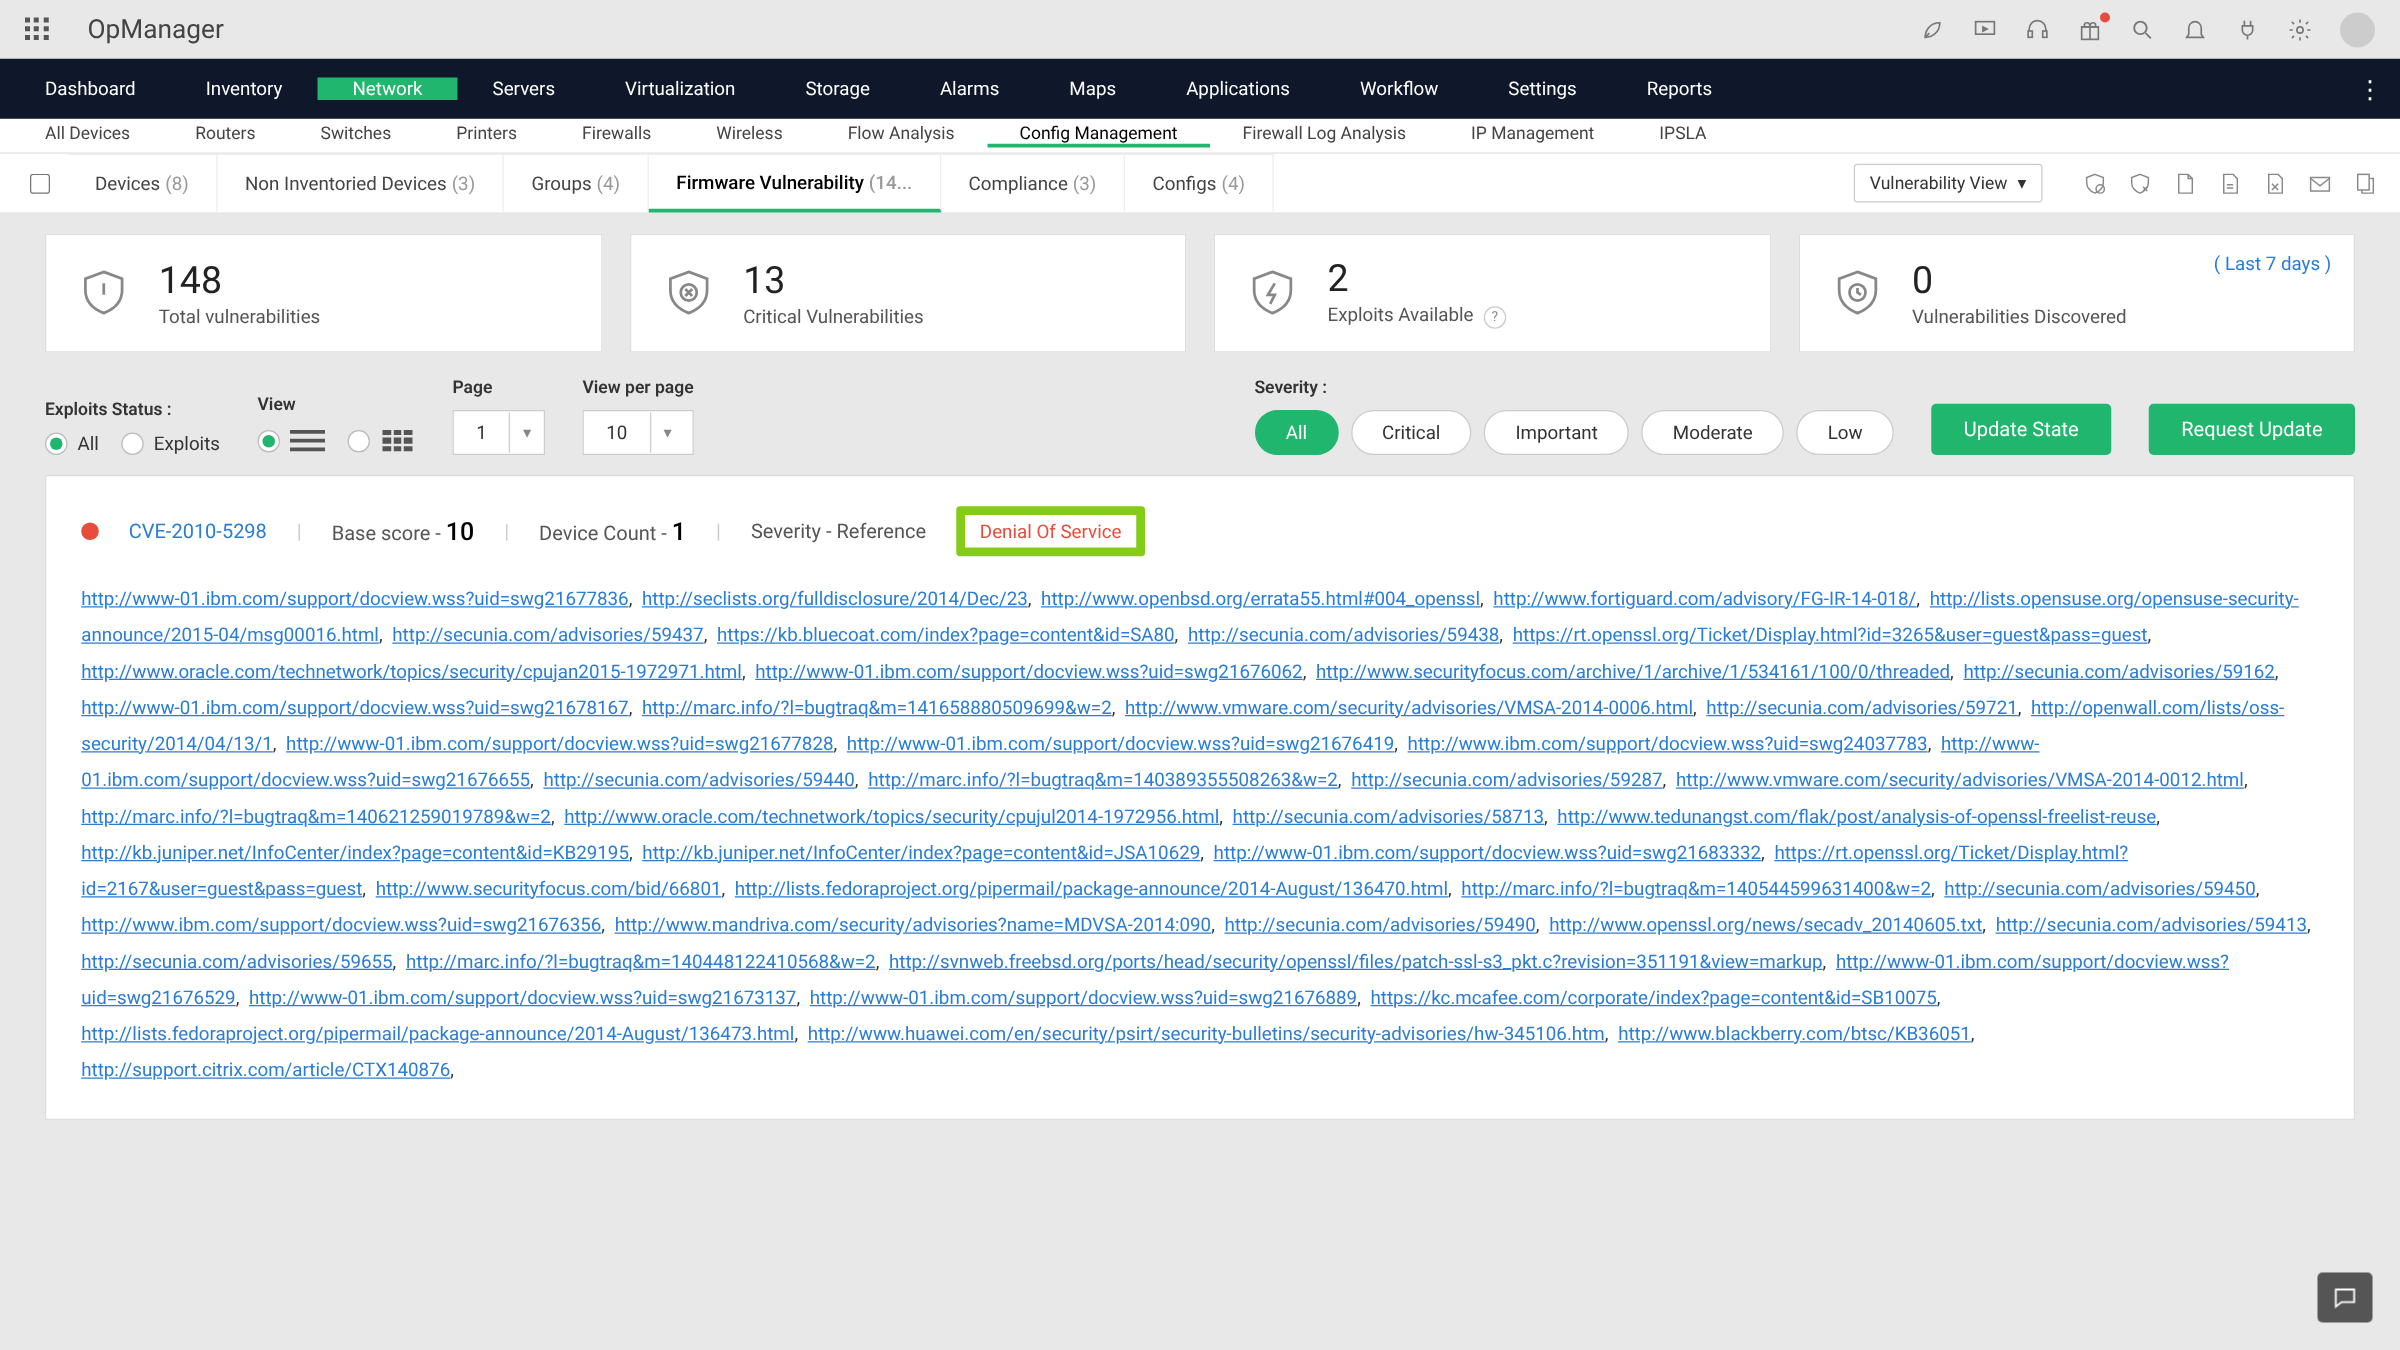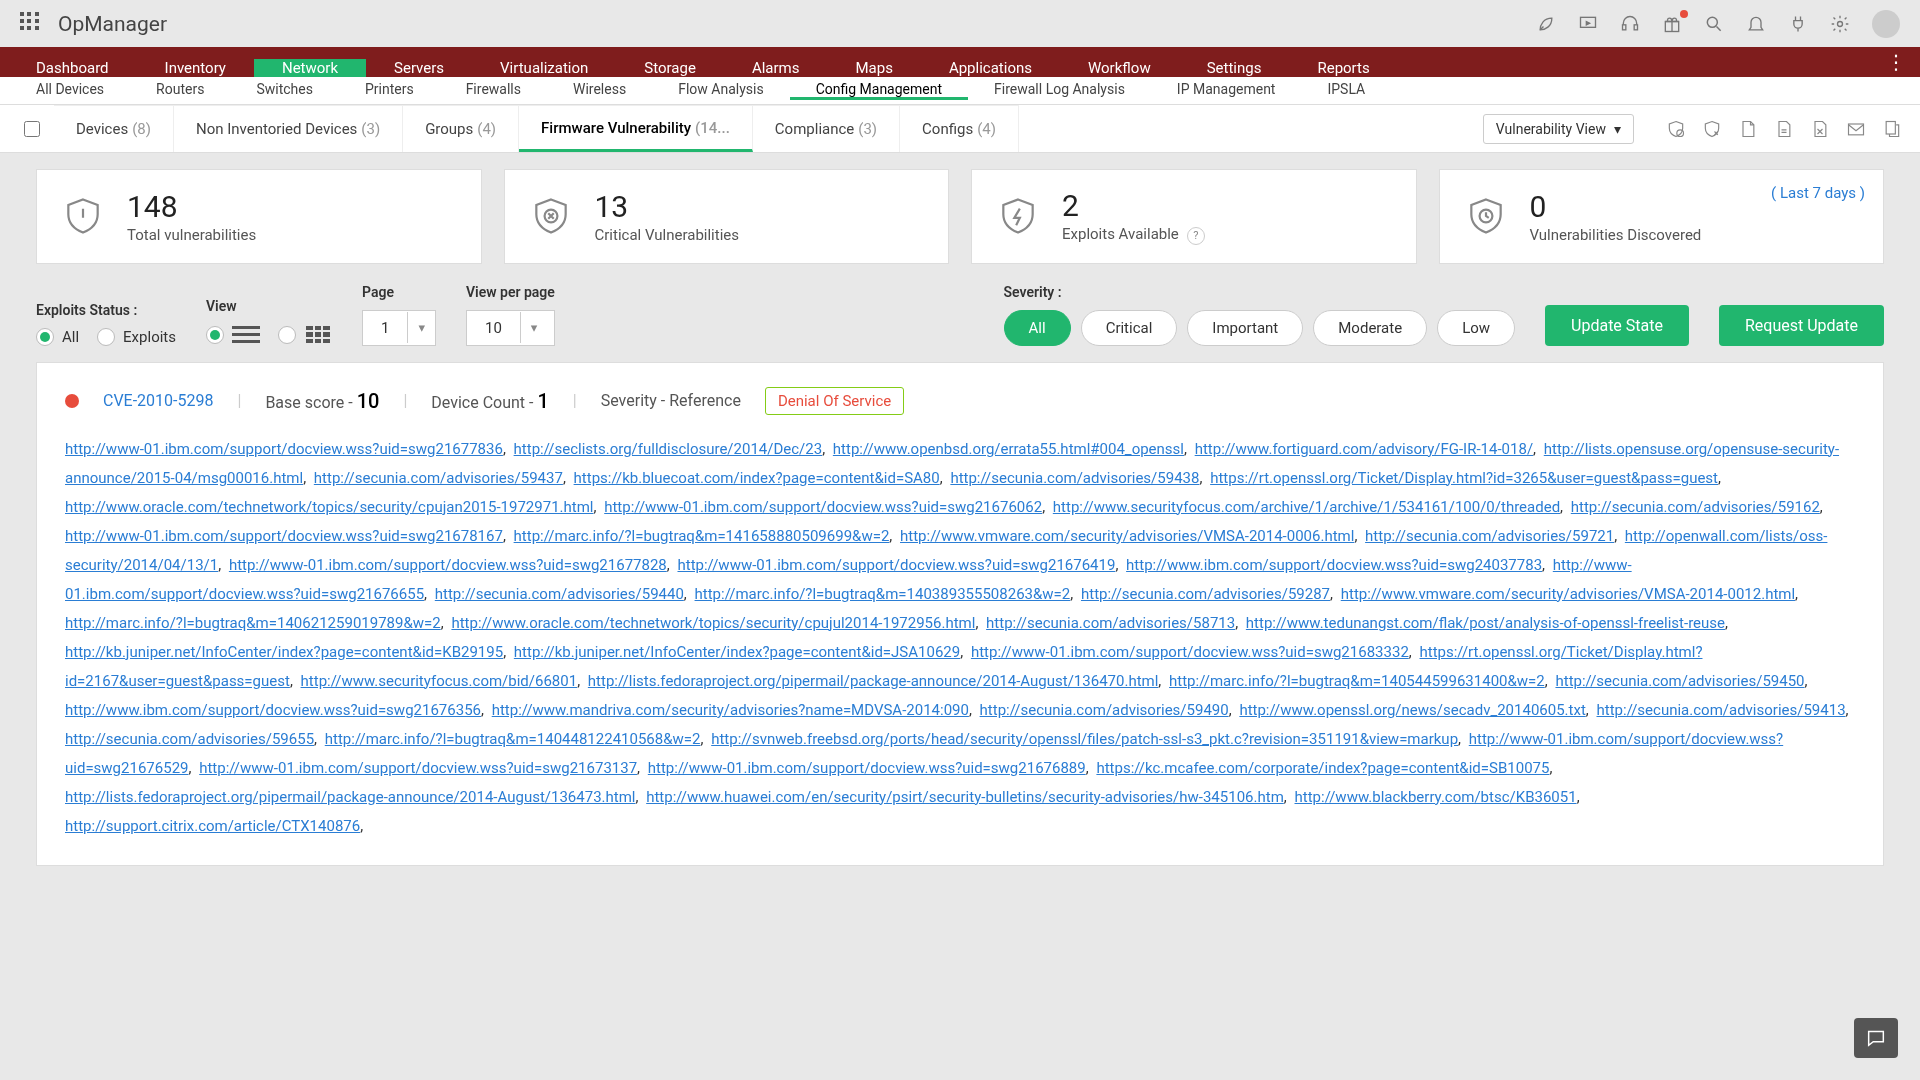--- a/index.html
+++ b/index.html
@@ -1,27 +1,27 @@
 <!DOCTYPE html>
 <html><head>
 <meta charset="utf-8">
 <style>
 *{box-sizing:border-box;margin:0;padding:0;font-family:-apple-system,BlinkMacSystemFont,"Segoe UI",Roboto,Arial,sans-serif}
 body{background:#e8e8e8;color:#333;font-size:13px;width:1920px;height:1080px;overflow:hidden;transform-origin:top left}
 a{text-decoration:none}
 .topbar{height:47px;background:#e8e8e8;display:flex;align-items:center;padding:0 20px;justify-content:space-between}
-.topbar-left{display:flex;align-items:flex-start;gap:18px}
+.topbar-left{display:flex;align-items:center;gap:30px}
 .apps-grid{width:20px;height:20px;display:grid;grid-template-columns:repeat(3,1fr);grid-template-rows:repeat(3,1fr);gap:2px}
 .apps-grid span{background:#555;width:4px;height:4px}
 .brand{font-size:21px;font-weight:400;color:#444}
 .topbar-right{display:flex;align-items:center;gap:22px;color:#888}
 .topbar-right .ticon{width:20px;height:20px;cursor:pointer;color:#777;position:relative}
 .topbar-right .badge{position:absolute;top:-4px;right:-6px;background:#e74c3c;width:8px;height:8px;border-radius:50%}
 .avatar-circle{width:28px;height:28px;border-radius:50%;background:#ccc}
-.mainnav{height:30px;background:#7f1d1d;display:flex;align-items:flex-end;padding-left:8px;position:relative}
+.mainnav{height:48px;background:#0f172a;display:flex;align-items:center;padding-left:8px;position:relative}
 .mainnav .navitem{color:#fff;padding:0 28px;display:flex;align-items:center;font-size:15px;cursor:pointer}
 .mainnav .navitem.active{background:#21b66e}
 .mainnav .dots{position:absolute;right:14px;top:0;bottom:0;display:flex;align-items:center;color:#fff;font-size:20px;cursor:pointer}
 .subnav{height:28px;background:#fff;border-bottom:1px solid #ddd;display:flex;align-items:center;padding-left:10px}
 .subnav .subitem{padding:0 26px;display:flex;align-items:center;color:#444;font-size:14px;cursor:pointer;border-bottom:3px solid transparent}
 .subnav .subitem.active{border-bottom-color:#21b66e;color:#000}
 .tabbar{height:48px;background:#fff;border-bottom:1px solid #ddd;display:flex;align-items:stretch;padding-left:10px}
 .tabbar .chk{width:44px;display:flex;align-items:center;justify-content:center}
 .tabbar .chk input{width:16px;height:16px}
 .tabbar .tab{padding:0 22px;display:flex;align-items:center;border-right:1px solid #eee;border-top:1px solid #eee;font-size:15px;color:#444;cursor:pointer}
@@ -59,21 +59,21 @@
 .searchbar{background:#f3f3f3;border-radius:4px;padding:16px 22px;display:flex;align-items:center;gap:16px;margin-bottom:22px}
 .searchbar svg{width:22px;height:22px;color:#999}
 .searchbar input{border:none;background:transparent;font-size:22px;color:#666;flex:1;outline:none}
 .detail{background:#fff;border:1px solid #ddd;padding:24px 28px}
 .detail-head{display:flex;align-items:center;gap:24px;margin-bottom:20px;font-size:16px}
 .detail-head .reddot{width:14px;height:14px;border-radius:50%;background:#e74c3c}
 .detail-head .cve{color:#2a7dd4}
 .detail-head .sep{color:#ccc}
 .detail-head .meta{color:#555}
 .detail-head .meta b{color:#000;font-size:20px;font-weight:500}
-.detail-head .dos{border:1px solid #84cc16;color:#e74c3c;padding:4px 12px;border-radius:3px;font-size:15px}
+.detail-head .dos{border:7px solid #84cc16;color:#e74c3c;padding:4px 12px;border-radius:3px;font-size:15px}
 .refurl-title{font-size:17px;font-weight:600;margin-bottom:14px}
 .reflinks{line-height:29px;font-size:15px}
 .reflinks a{color:#2a7dd4;text-decoration:underline}
 .reflinks .comma{margin:0 4px 0 0}
 .chat-fab{position:fixed;right:22px;bottom:22px;width:44px;height:40px;background:#555;border-radius:4px;display:flex;align-items:center;justify-content:center;color:#fff;cursor:pointer}
 .push-right{margin-left:auto}
 </style>
 </head>
 <body style="">
 

